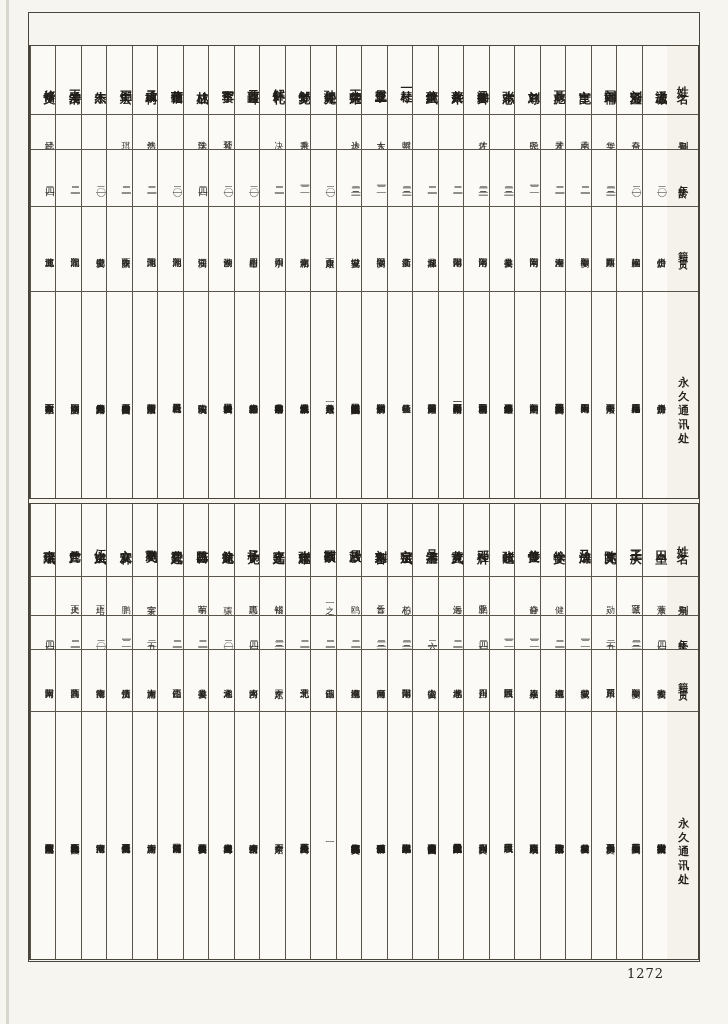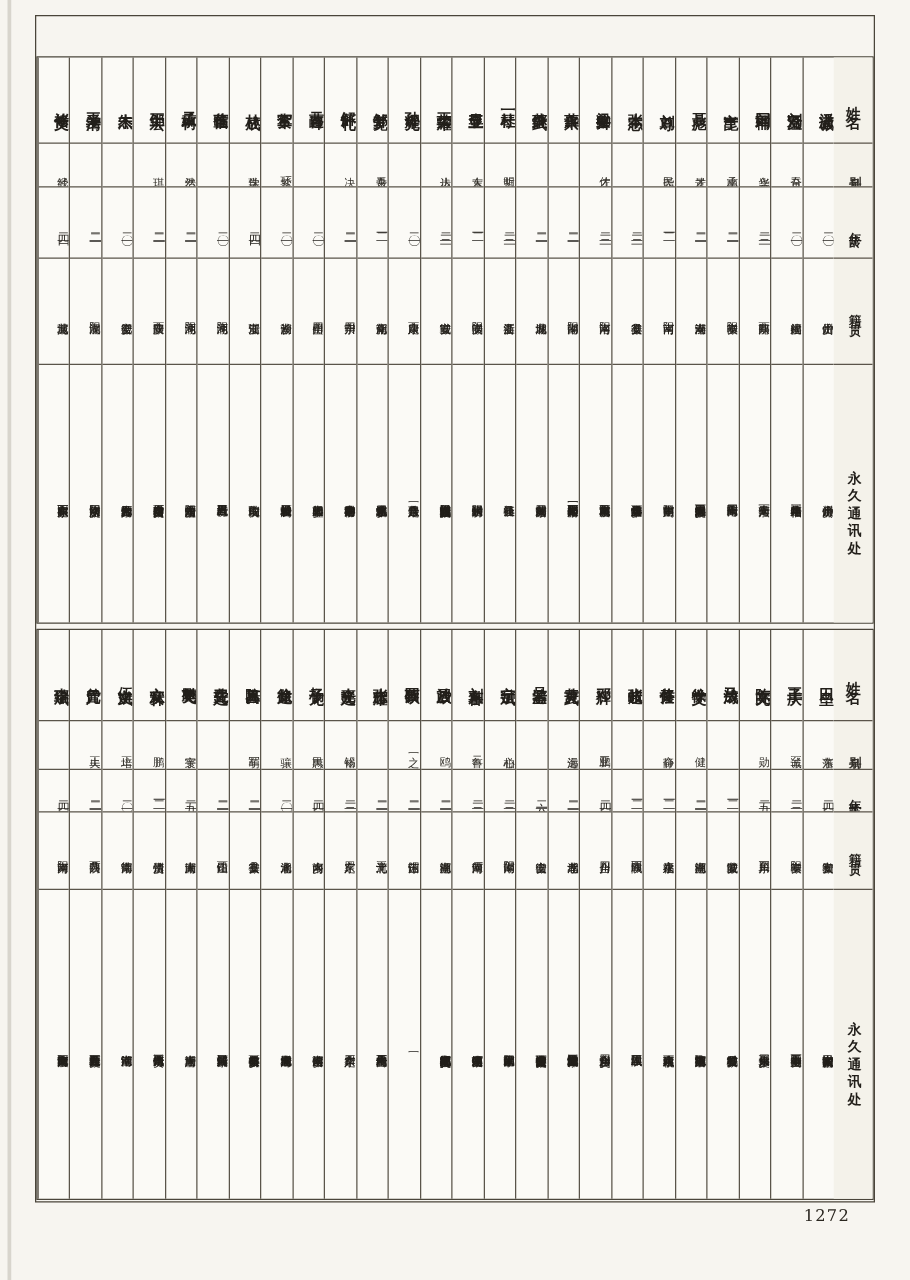--- a/index.html
+++ b/index.html
@@ -71,21 +71,21 @@
   .native{font-size:9px;}
   .addr{font-size:9px;letter-spacing:0;}
   
   .col.header .cell{font-weight:bold;align-items:center;}
   .col.header .name{font-size:12px;letter-spacing:6px;}
   .col.header .alias{font-size:10px;letter-spacing:1px;}
   .col.header .age{font-size:10px;letter-spacing:3px;}
   .col.header .native{font-size:10px;letter-spacing:8px;}
   .col.header .addr{font-size:11px;letter-spacing:14px;padding-top:14px;}
   .page-number{
-    position:absolute;right:48px;top:966px;
+    position:absolute;right:64px;top:966px;
     font-size:13px;color:#2a261f;
     font-family:"DejaVu Serif",serif;
     letter-spacing:1px;
   }
 </style>
 </head>
 <body>
 
 <div class="page">
   <div class="frame">

